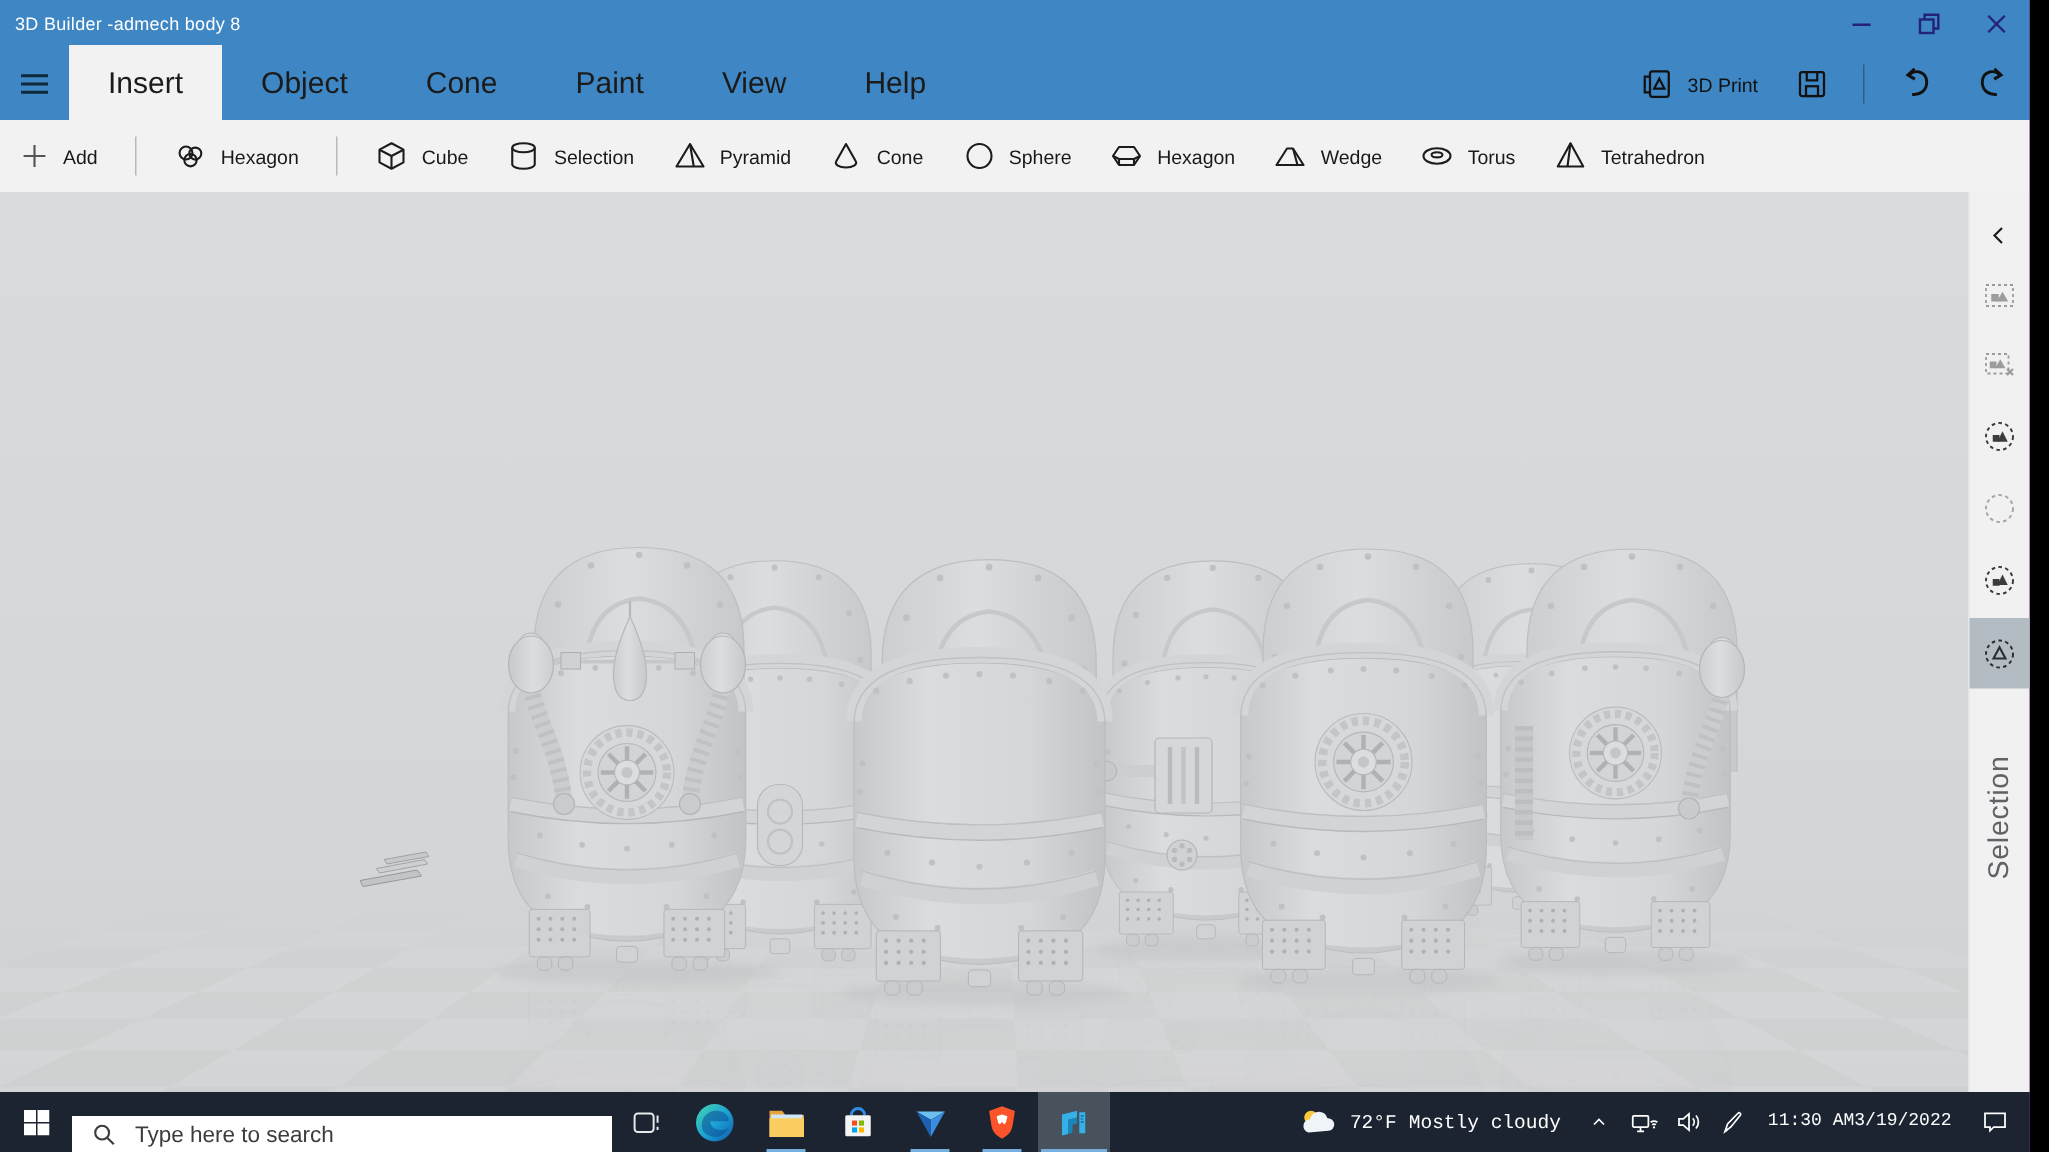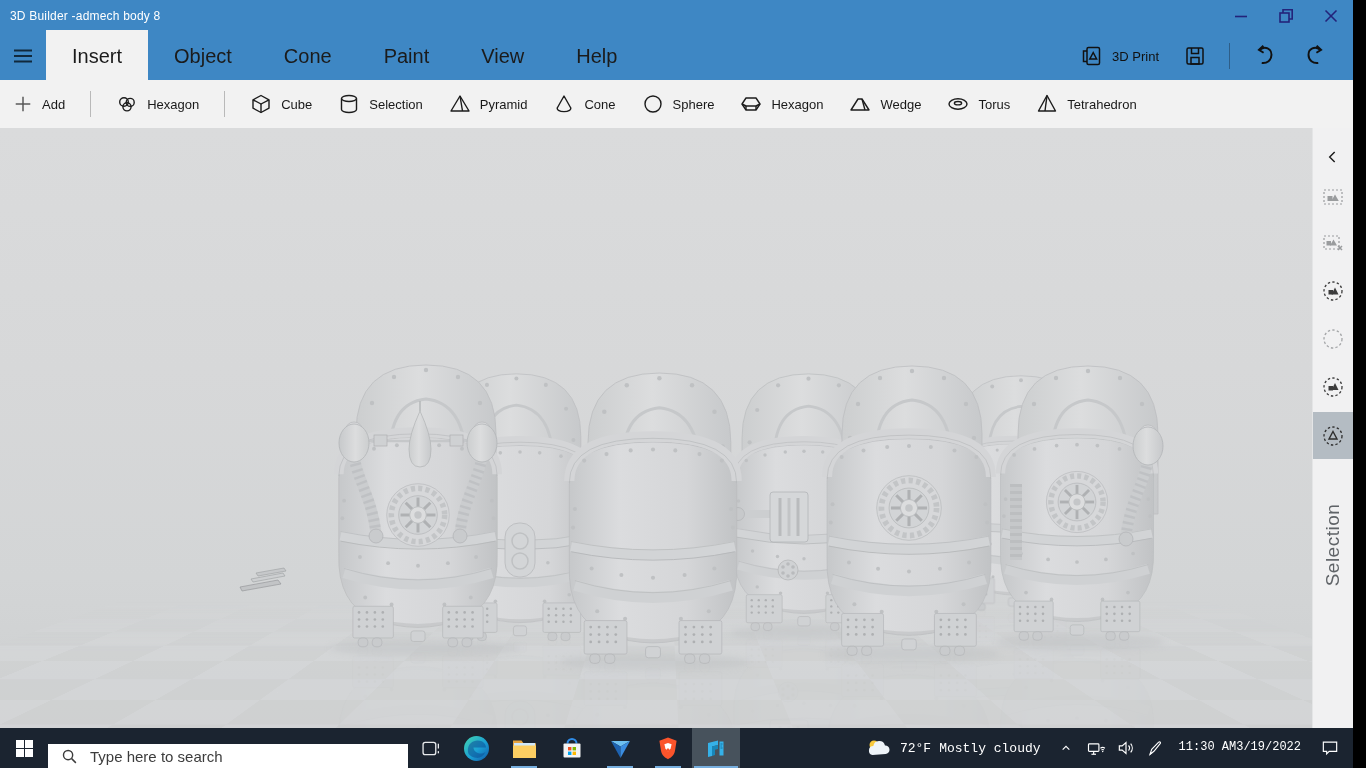--- a/index.html
+++ b/index.html
@@ -10,21 +10,21 @@
   .titlebar{position:absolute;top:0;left:0;right:0;height:32px;background:#3e87c4;display:flex;align-items:center;}
   .title-text{color:#fff;font-size:12px;padding-left:10px;letter-spacing:.2px;}
   .win-controls{position:absolute;right:0;top:0;height:32px;display:flex;}
   .win-btn{width:45px;height:32px;display:flex;align-items:center;justify-content:center;}
 
   
   .menubar{position:absolute;top:32px;left:0;right:0;height:48px;background:#3e87c4;display:flex;align-items:stretch;}
   .hamburger{width:46px;display:flex;align-items:center;justify-content:center;}
   .tab{display:flex;align-items:center;padding:0 26px;font-size:20px;font-weight:300;color:#1b1b1b;}
   .tab.active{background:#f2f2f2;margin-top:-2px;padding-top:2px;}
-  .menu-actions{margin-left:auto;display:flex;align-items:center;padding-right:13px;color:#111;}
+  .menu-actions{margin-left:auto;display:flex;align-items:center;padding-right:0;color:#111;}
   .action-btn{display:flex;align-items:center;gap:8px;padding:0 12px;height:100%;font-size:13px;color:#111;}
   .vsep{width:1px;height:26px;background:#2e5e88;margin:0 10px;}
 
   
   .toolbar{position:absolute;top:80px;left:0;right:0;height:48px;background:#f2f2f2;display:flex;align-items:center;font-size:13px;color:#191919;}
   .tool-item{display:flex;align-items:center;gap:9px;padding:0 13px;height:100%;}
   .tool-sep{width:1px;height:26px;background:#b9b9b9;margin:0 12px;}
   .tool-item svg{flex:0 0 auto;}
 
   

